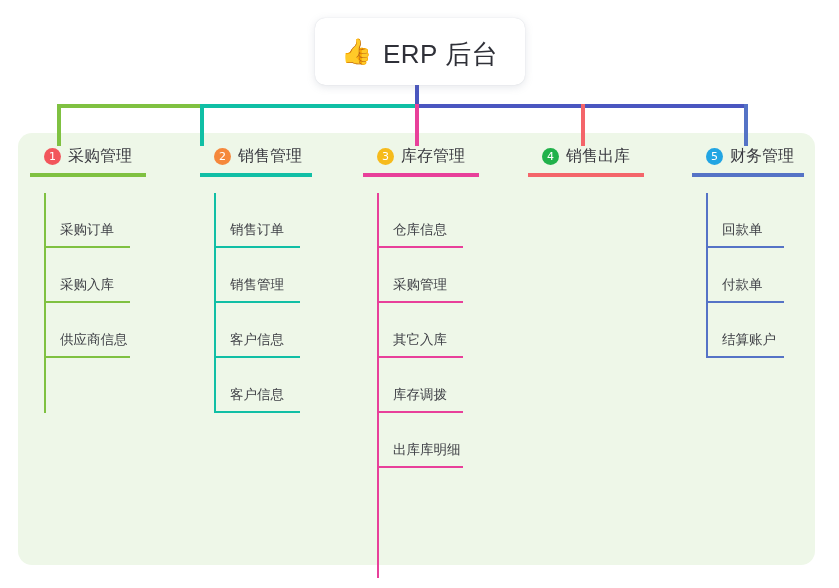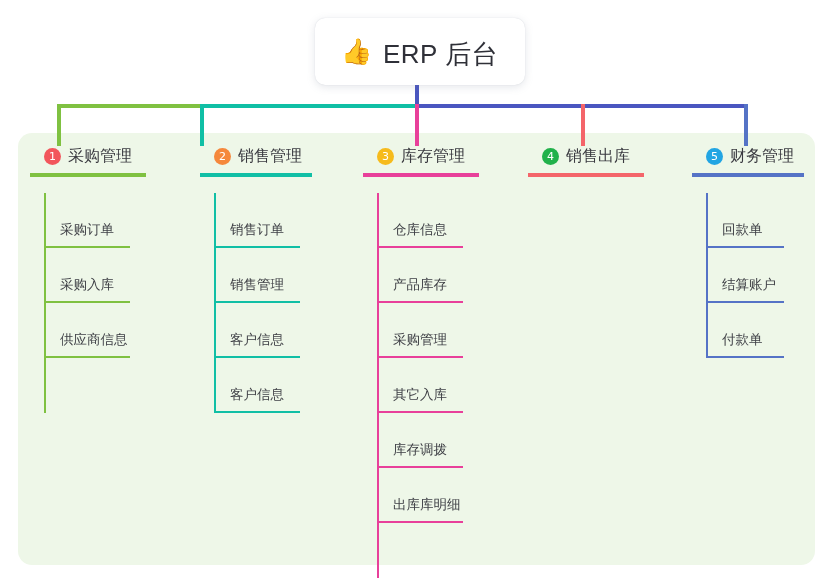--- a/index.html
+++ b/index.html
@@ -216,24 +216,20 @@
           <span class="col-title">库存管理</span>
         </div>
         <div class="head-rule" style="background: rgb(232, 64, 154); width: 116px;"></div>
         <div class="items">
           <div class="spine" style="background: rgb(232, 64, 154); height: 385px;"></div>
           <div class="item">
             <span class="item-label">仓库信息</span>
             <div class="item-rule" style="background: rgb(232, 64, 154); width: 86px;"></div>
           </div>
           <div class="item">
-            <span class="item-label">产品库存</span>
-            <div class="item-rule" style="background: rgb(232, 64, 154); width: 86px;"></div>
-          </div>
-          <div class="item">
             <span class="item-label">采购管理</span>
             <div class="item-rule" style="background: rgb(232, 64, 154); width: 86px;"></div>
           </div>
           <div class="item">
             <span class="item-label">其它入库</span>
             <div class="item-rule" style="background: rgb(232, 64, 154); width: 86px;"></div>
           </div>
           <div class="item">
             <span class="item-label">库存调拨</span>
             <div class="item-rule" style="background: rgb(232, 64, 154); width: 86px;"></div>
@@ -257,24 +253,24 @@
           <span class="col-title">财务管理</span>
         </div>
         <div class="head-rule" style="background: rgb(85, 115, 198); width: 112px;"></div>
         <div class="items">
           <div class="spine" style="background: rgb(85, 115, 198); height: 165px;"></div>
           <div class="item">
             <span class="item-label">回款单</span>
             <div class="item-rule" style="background: rgb(85, 115, 198); width: 78px;"></div>
           </div>
           <div class="item">
+            <span class="item-label">付款单</span>
+            <div class="item-rule" style="background: rgb(85, 115, 198); width: 78px;"></div>
+          </div>
+          <div class="item">
             <span class="item-label">结算账户</span>
             <div class="item-rule" style="background: rgb(85, 115, 198); width: 78px;"></div>
           </div>
-          <div class="item">
-            <span class="item-label">付款单</span>
-            <div class="item-rule" style="background: rgb(85, 115, 198); width: 78px;"></div>
-          </div>
         </div>
       </div>
     </div>
 
 </div>
 
 </body></html>

